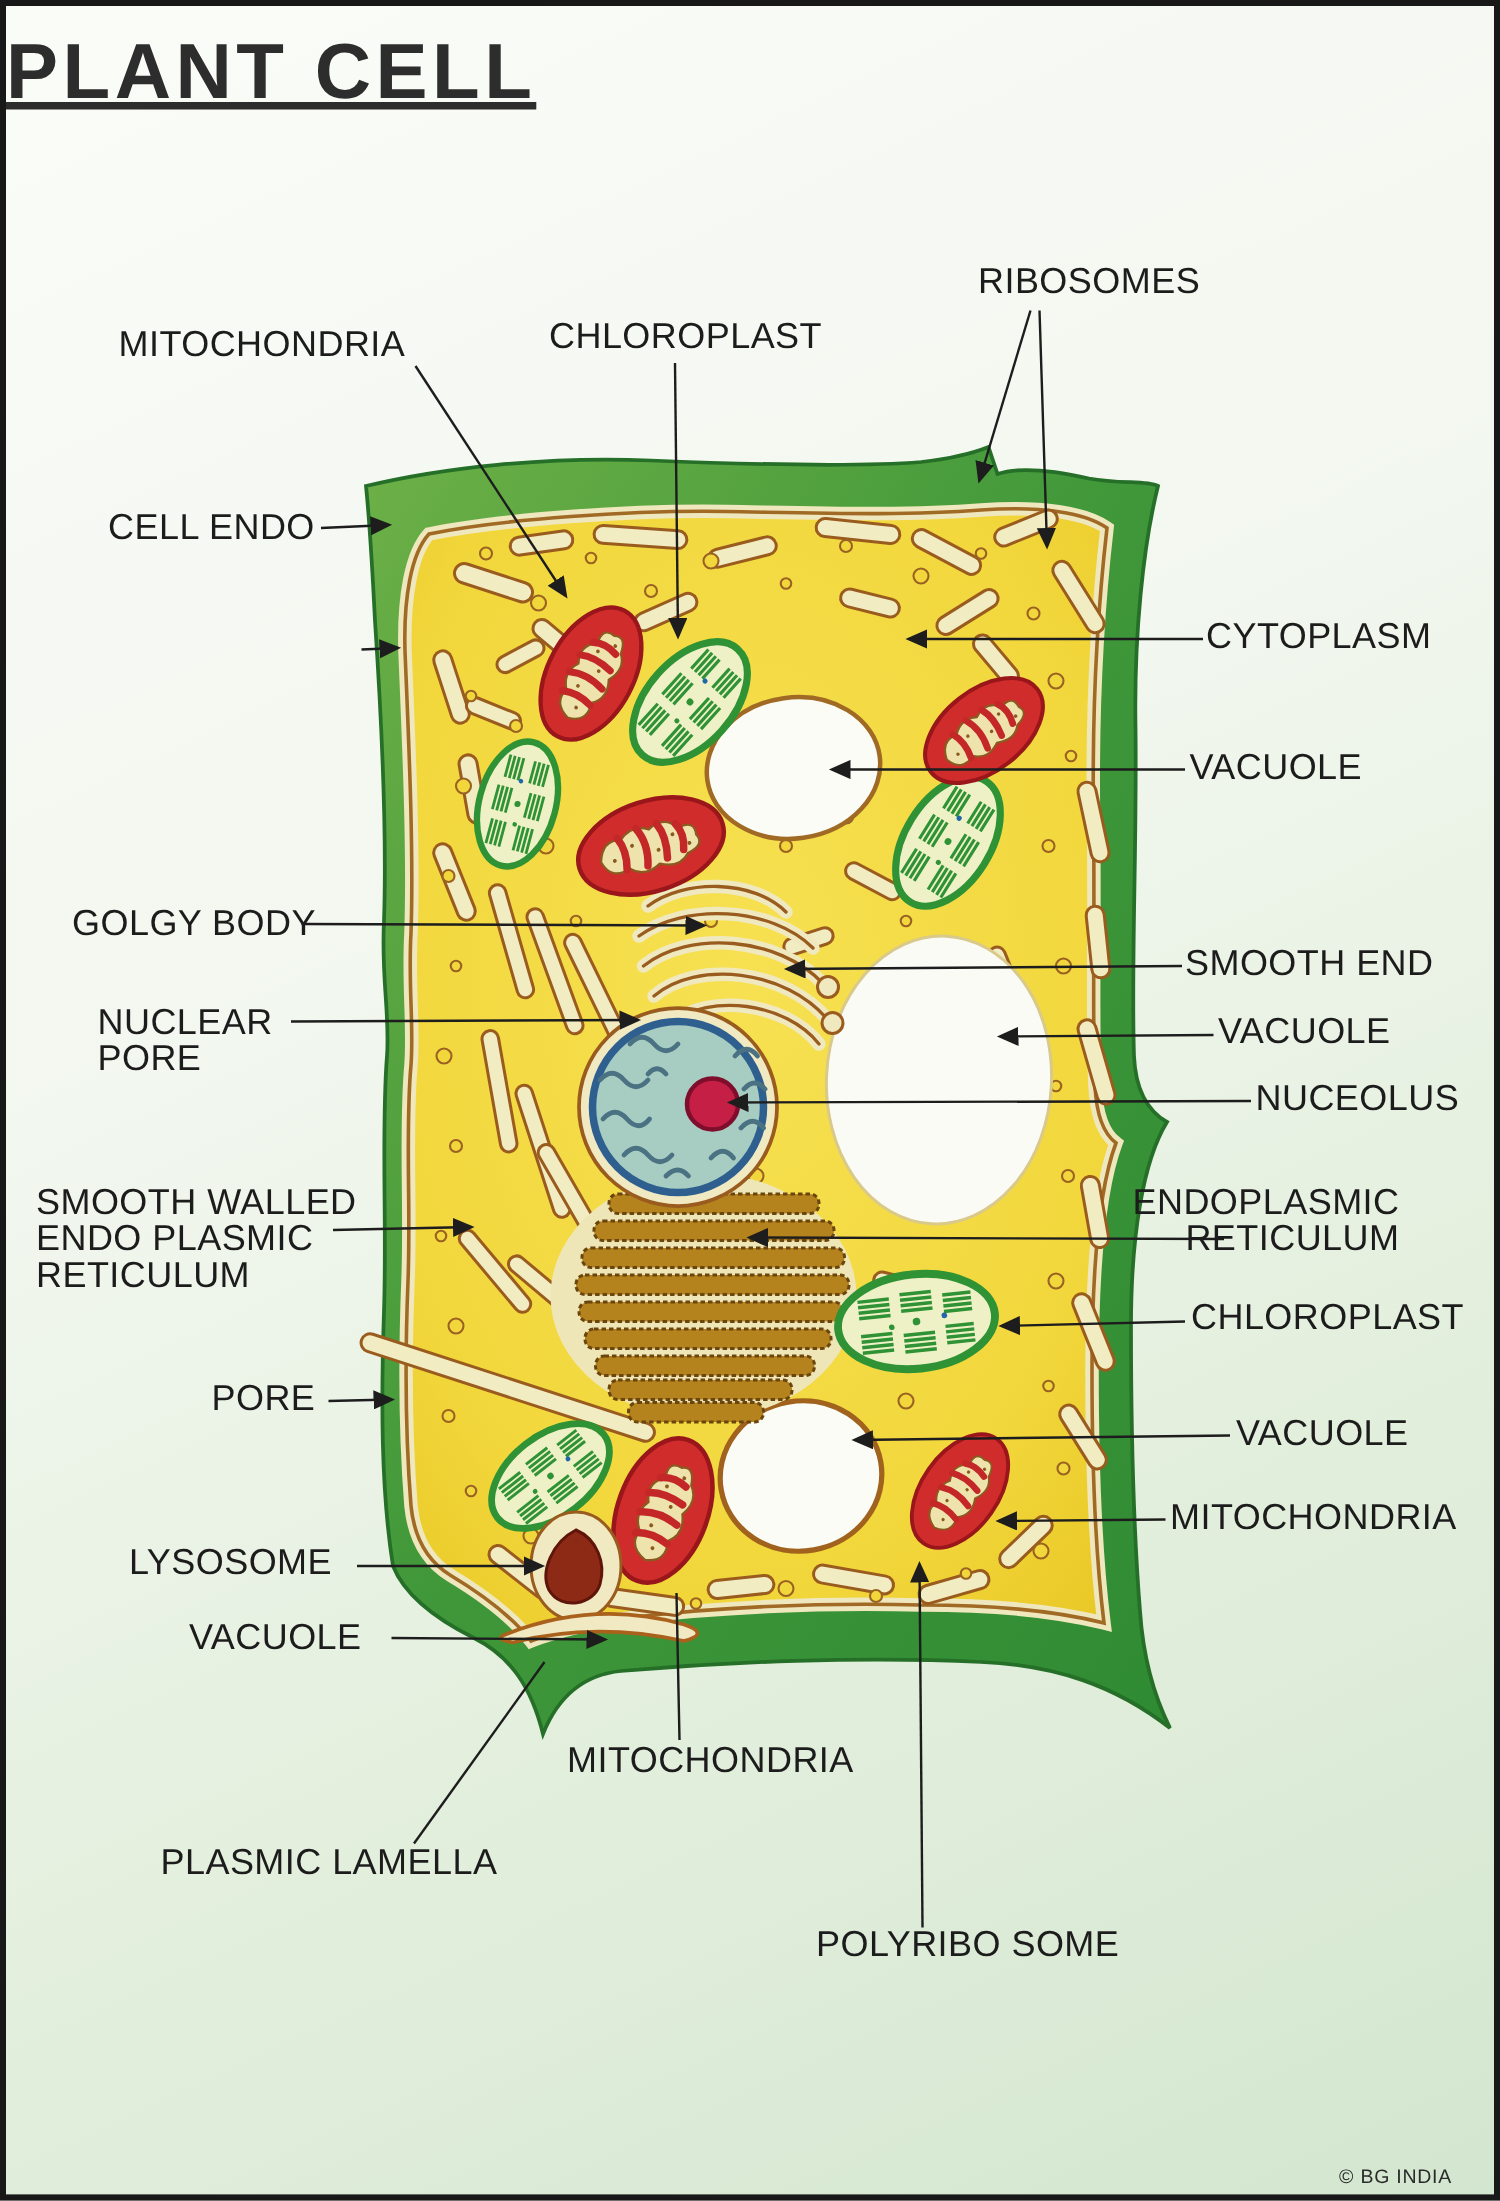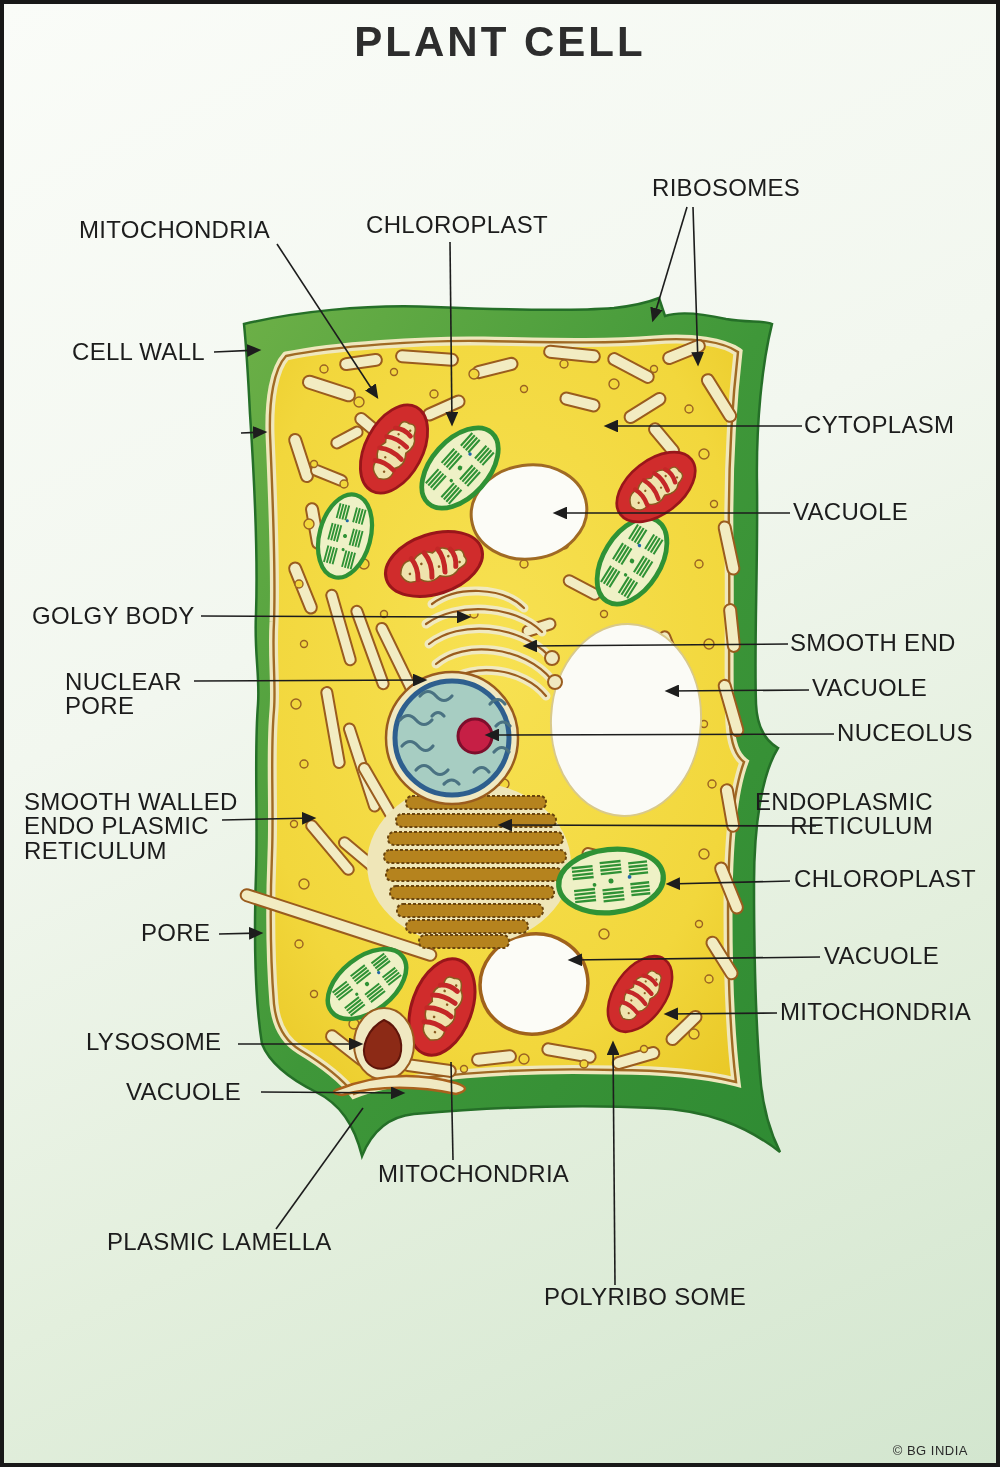--- a/index.html
+++ b/index.html
@@ -7,22 +7,22 @@
     position:relative;
     width:1000px;height:1467px;
     box-sizing:border-box;
     border:4px solid #181818;
     overflow:hidden;
     background:linear-gradient(155deg,#fafcf8 0%,#f2f7ef 40%,#e3efdd 70%,#d3e6cf 100%);
     font-family:"Liberation Sans",sans-serif;
   }
   .title{
     position:absolute;top:14px;left:0;width:100%;
-    text-align:center;font-size:42px;font-weight:bold;
-    letter-spacing:3px;color:#2d2d2d;
+    font-size:52px;font-weight:bold;
+    letter-spacing:3px;color:#2d2d2d;text-decoration:underline;
   }
   .lbl{
     position:absolute;
     font-size:24px;line-height:1.02;
     color:#1c1c1c;letter-spacing:.3px;
     white-space:pre-line;
   }
   .right{text-align:right;}
   .credit{
     position:absolute;right:28px;bottom:5px;
@@ -304,24 +304,24 @@
       <path d="M257 1088 L399 1089" marker-end="url(#arr)"></path>
       <path d="M449 1156 L447 1058"></path>
       <path d="M272 1225 L359 1104"></path>
       <path d="M611 1281 L609 1039" marker-end="url(#arr)"></path>
     </g>
   </svg>
 
   <div class="lbl" style="left:648px;top:172px">RIBOSOMES</div>
   <div class="lbl" style="left:75px;top:214px">MITOCHONDRIA</div>
   <div class="lbl" style="left:362px;top:209px">CHLOROPLAST</div>
-  <div class="lbl" style="left:68px;top:336px">CELL WALL</div>
+  <div class="lbl" style="left:68px;top:336px">CELL ENDO</div>
   <div class="lbl" style="left:800px;top:409px">CYTOPLASM</div>
   <div class="lbl" style="left:789px;top:496px">VACUOLE</div>
-  <div class="lbl" style="left:28px;top:600px">GOLGY BODY</div>
+  <div class="lbl" style="left:44px;top:600px">GOLGY BODY</div>
   <div class="lbl" style="left:786px;top:627px">SMOOTH END</div>
   <div class="lbl" style="left:808px;top:672px">VACUOLE</div>
   <div class="lbl" style="left:833px;top:717px">NUCEOLUS</div>
   <div class="lbl" style="left:61px;top:666px">NUCLEAR
 PORE</div>
   <div class="lbl" style="left:20px;top:786px">SMOOTH WALLED
 ENDO PLASMIC
 RETICULUM</div>
   <div class="lbl right" style="left:742px;top:786px;width:187px">ENDOPLASMIC
 RETICULUM</div>

